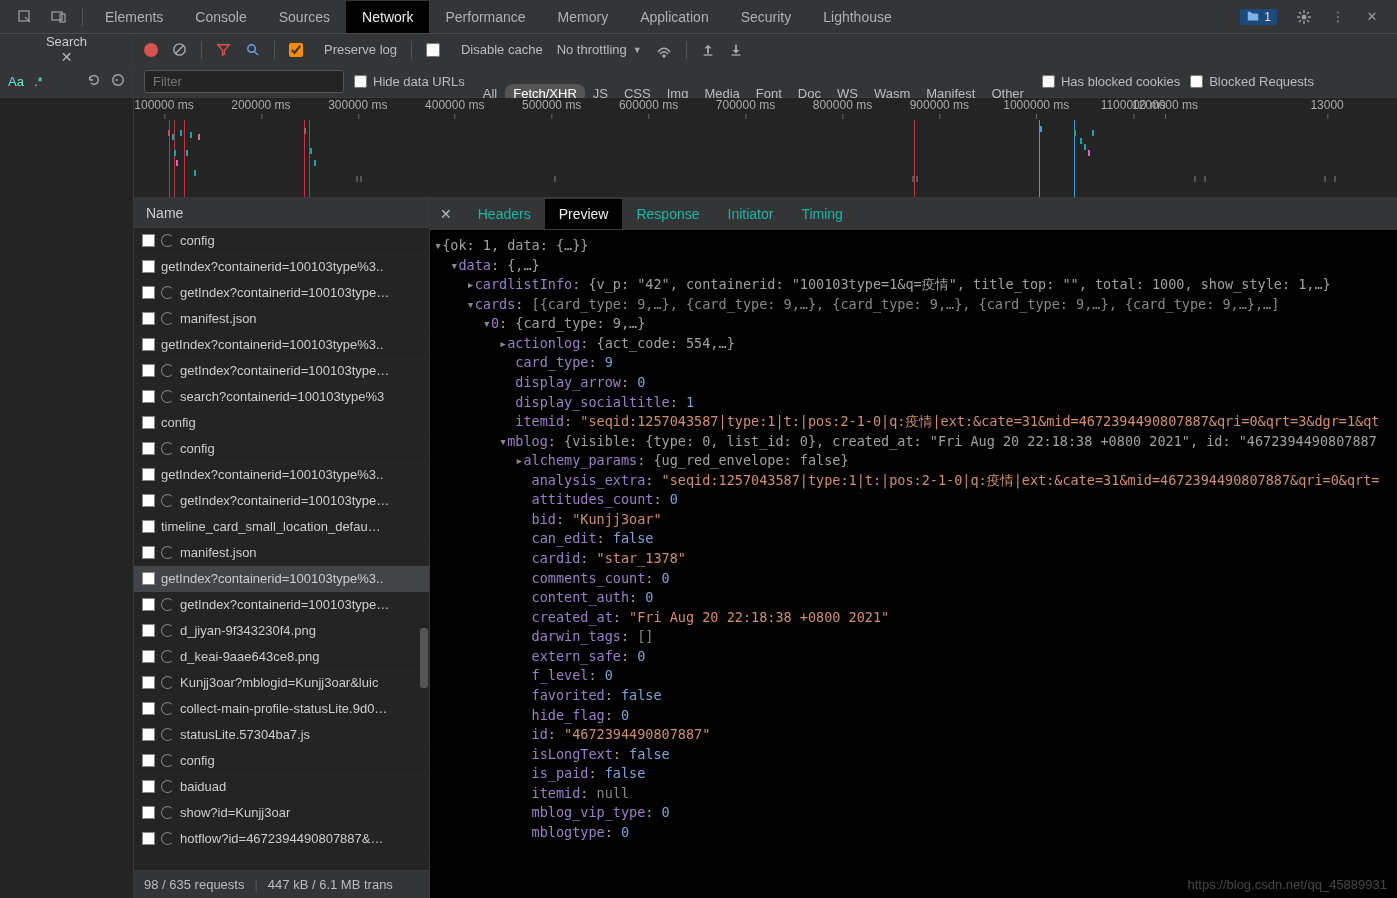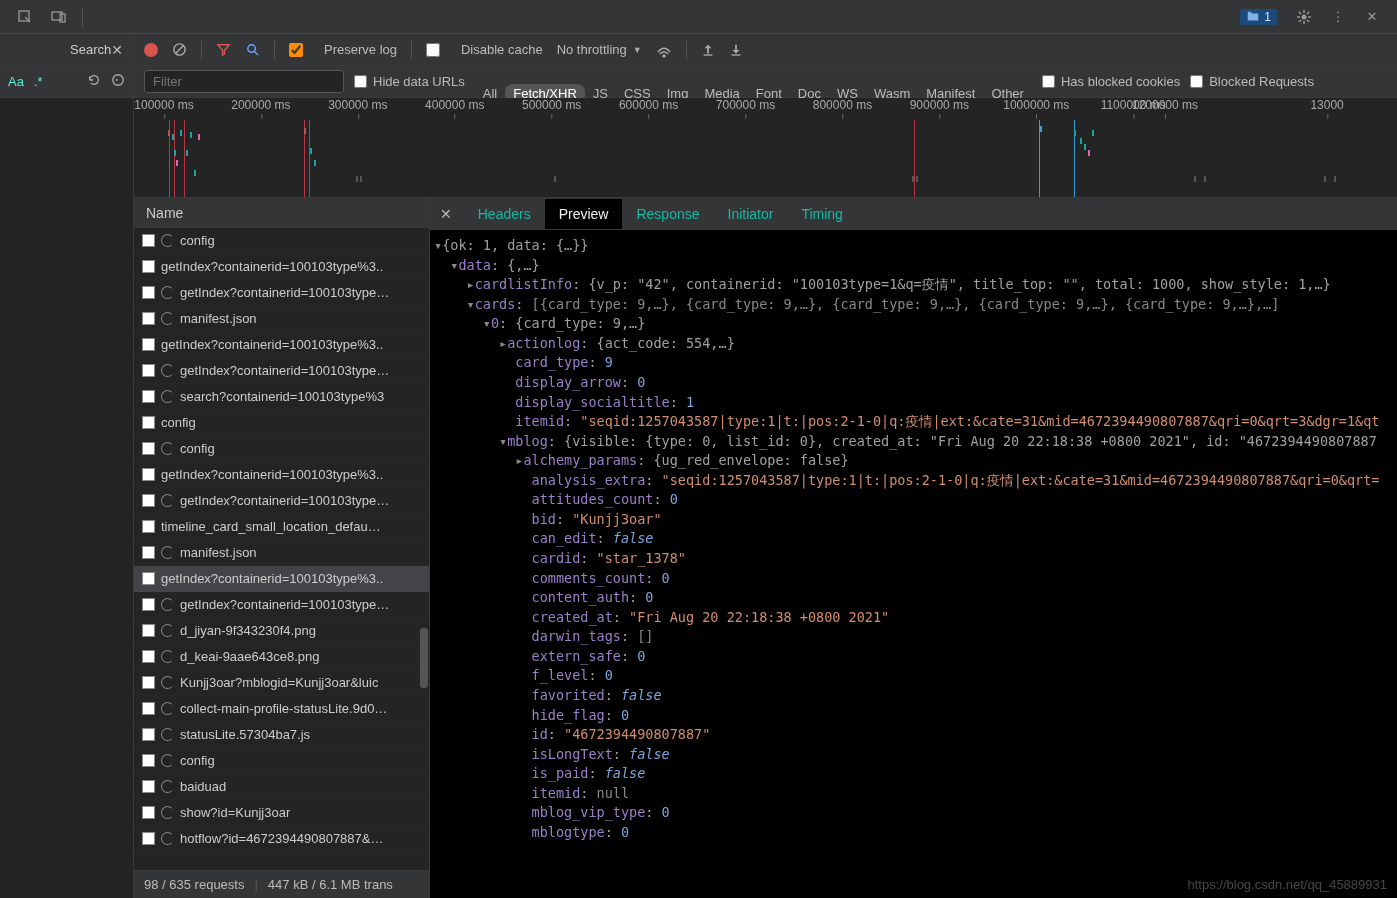--- a/index.html
+++ b/index.html
@@ -57,24 +57,25 @@
     width: 134px;
     background: #242424;
     border-right: 1px solid #3a3a3a;
     display: flex;
     flex-direction: column;
   }
   .search-head {
     height: 32px;
     display: flex;
     align-items: center;
-    justify-content: flex-end;
+    justify-content: center;
     padding: 0 10px;
     border-bottom: 1px solid #3a3a3a;
     background: #333537;
+    flex-direction: column;
   }
   .search-head .title { font-size: 13px; }
   .search-head .close { color: #bbb; cursor: pointer; font-size: 14px; }
   .search-tools {
     height: 32px;
     display: flex;
     align-items: center;
     padding: 0 8px;
     border-bottom: 1px solid #3a3a3a;
     background: #333537;
@@ -285,21 +286,21 @@
     font-size: 13.5px;
     line-height: 1.45;
     background: #000000;
     white-space: pre;
     color: #bbb;
   }
   .json-view .row { display: block; }
   .k { color: #9b7fc7; }     
   .s { color: #d28e6d; }     
   .n { color: #7aa6da; }     
-  .b { color: #7aa6da; font-style: italic; }     
+  .b { color: #7aa6da; }     
   .g { color: #a0a0a0; }     
   .t { color: #888; }        
   .dim { color: #888; }
 
   .watermark {
     position: absolute;
     right: 10px;
     bottom: 6px;
     font-size: 13px;
     color: rgba(200,200,200,0.35);
@@ -320,20 +321,31 @@
           <path d="M8 8 l5 5"></path>
         </svg>
     </span>
     <span class="icon-btn">
       <svg width="16" height="16" viewBox="0 0 16 16" fill="none" stroke="#999" stroke-width="1.3">
           <rect x="1" y="3" width="10" height="8"></rect>
           <rect x="9" y="5" width="5" height="8"></rect>
         </svg>
     </span>
     <span style="width:1px;height:18px;background:#555;margin:0 6px"></span>
+    <div id="toptabs-holder" style="display: flex;">
+        <div class="tab">Elements</div>
+        <div class="tab">Console</div>
+        <div class="tab">Sources</div>
+        <div class="tab active">Network</div>
+        <div class="tab">Performance</div>
+        <div class="tab">Memory</div>
+        <div class="tab">Application</div>
+        <div class="tab">Security</div>
+        <div class="tab">Lighthouse</div>
+      </div>
     <div class="spacer"></div>
     <div class="badge-box">
       <svg width="14" height="14" viewBox="0 0 16 16" fill="#7fb2e8">
           <path d="M2 2h3l2 2h7v8H2z"></path>
         </svg>
       <span>1</span>
     </div>
     <span class="icon-btn">
       <svg width="16" height="16" viewBox="0 0 16 16" fill="#999">
           <circle cx="8" cy="8" r="2.5"></circle>

